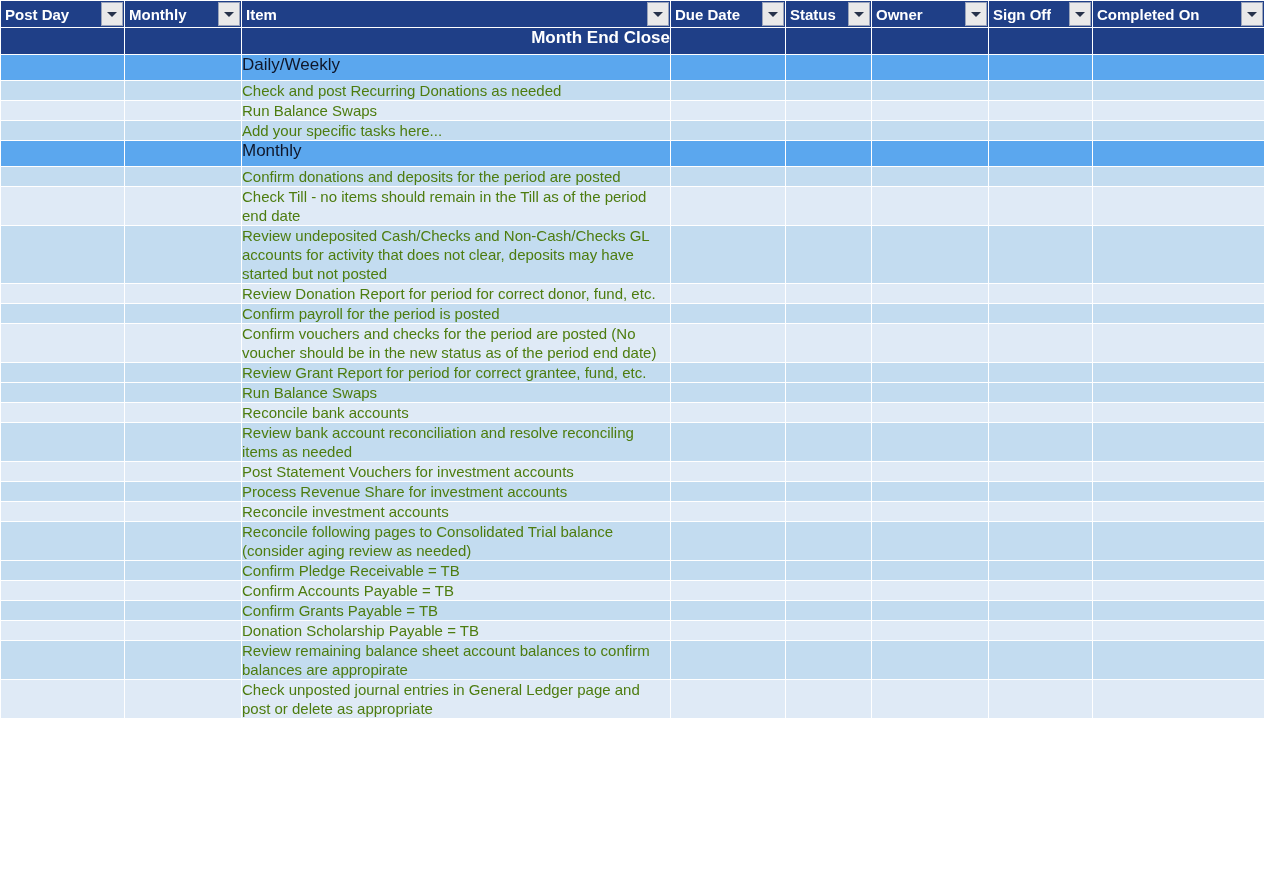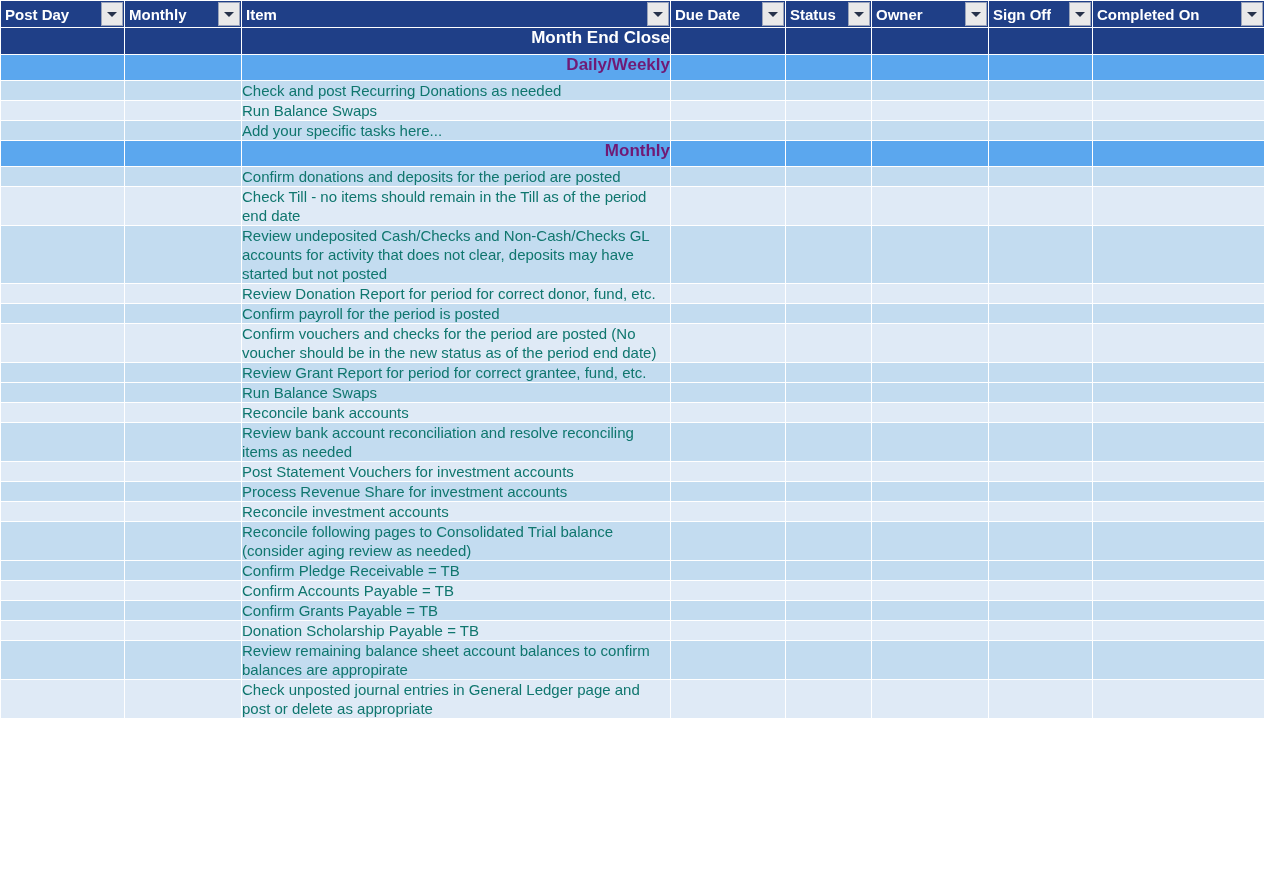--- a/index.html
+++ b/index.html
@@ -86,33 +86,33 @@
     text-align: right;
     vertical-align: middle;
   }
 
   
   tr.section-row td {
     background: #5ba7ee;
     height: 25px;
   }
   td.section-cell {
-    color: #701a75;
-    font-weight: bold;
+    color: #0f172a;
+    font-weight: normal;
     font-size: 17px;
-    text-align: right;
+    text-align: left;
     vertical-align: middle;
   }
 
   
   td.item-cell {
     padding: 3px 4px 3px 6px;
     font-size: 15px;
     line-height: 19px;
-    color: #0f766e;
+    color: #4d7c0f;
     vertical-align: top;
   }
 
   tr.shade-a td { background: #c3dcf0; }
   tr.shade-b td { background: #dfeaf6; }
   tr.shade-a td.item-cell { background: #c3dcf0; }
   tr.shade-b td.item-cell { background: #dfeaf6; }
 
 </style>
 </head>

